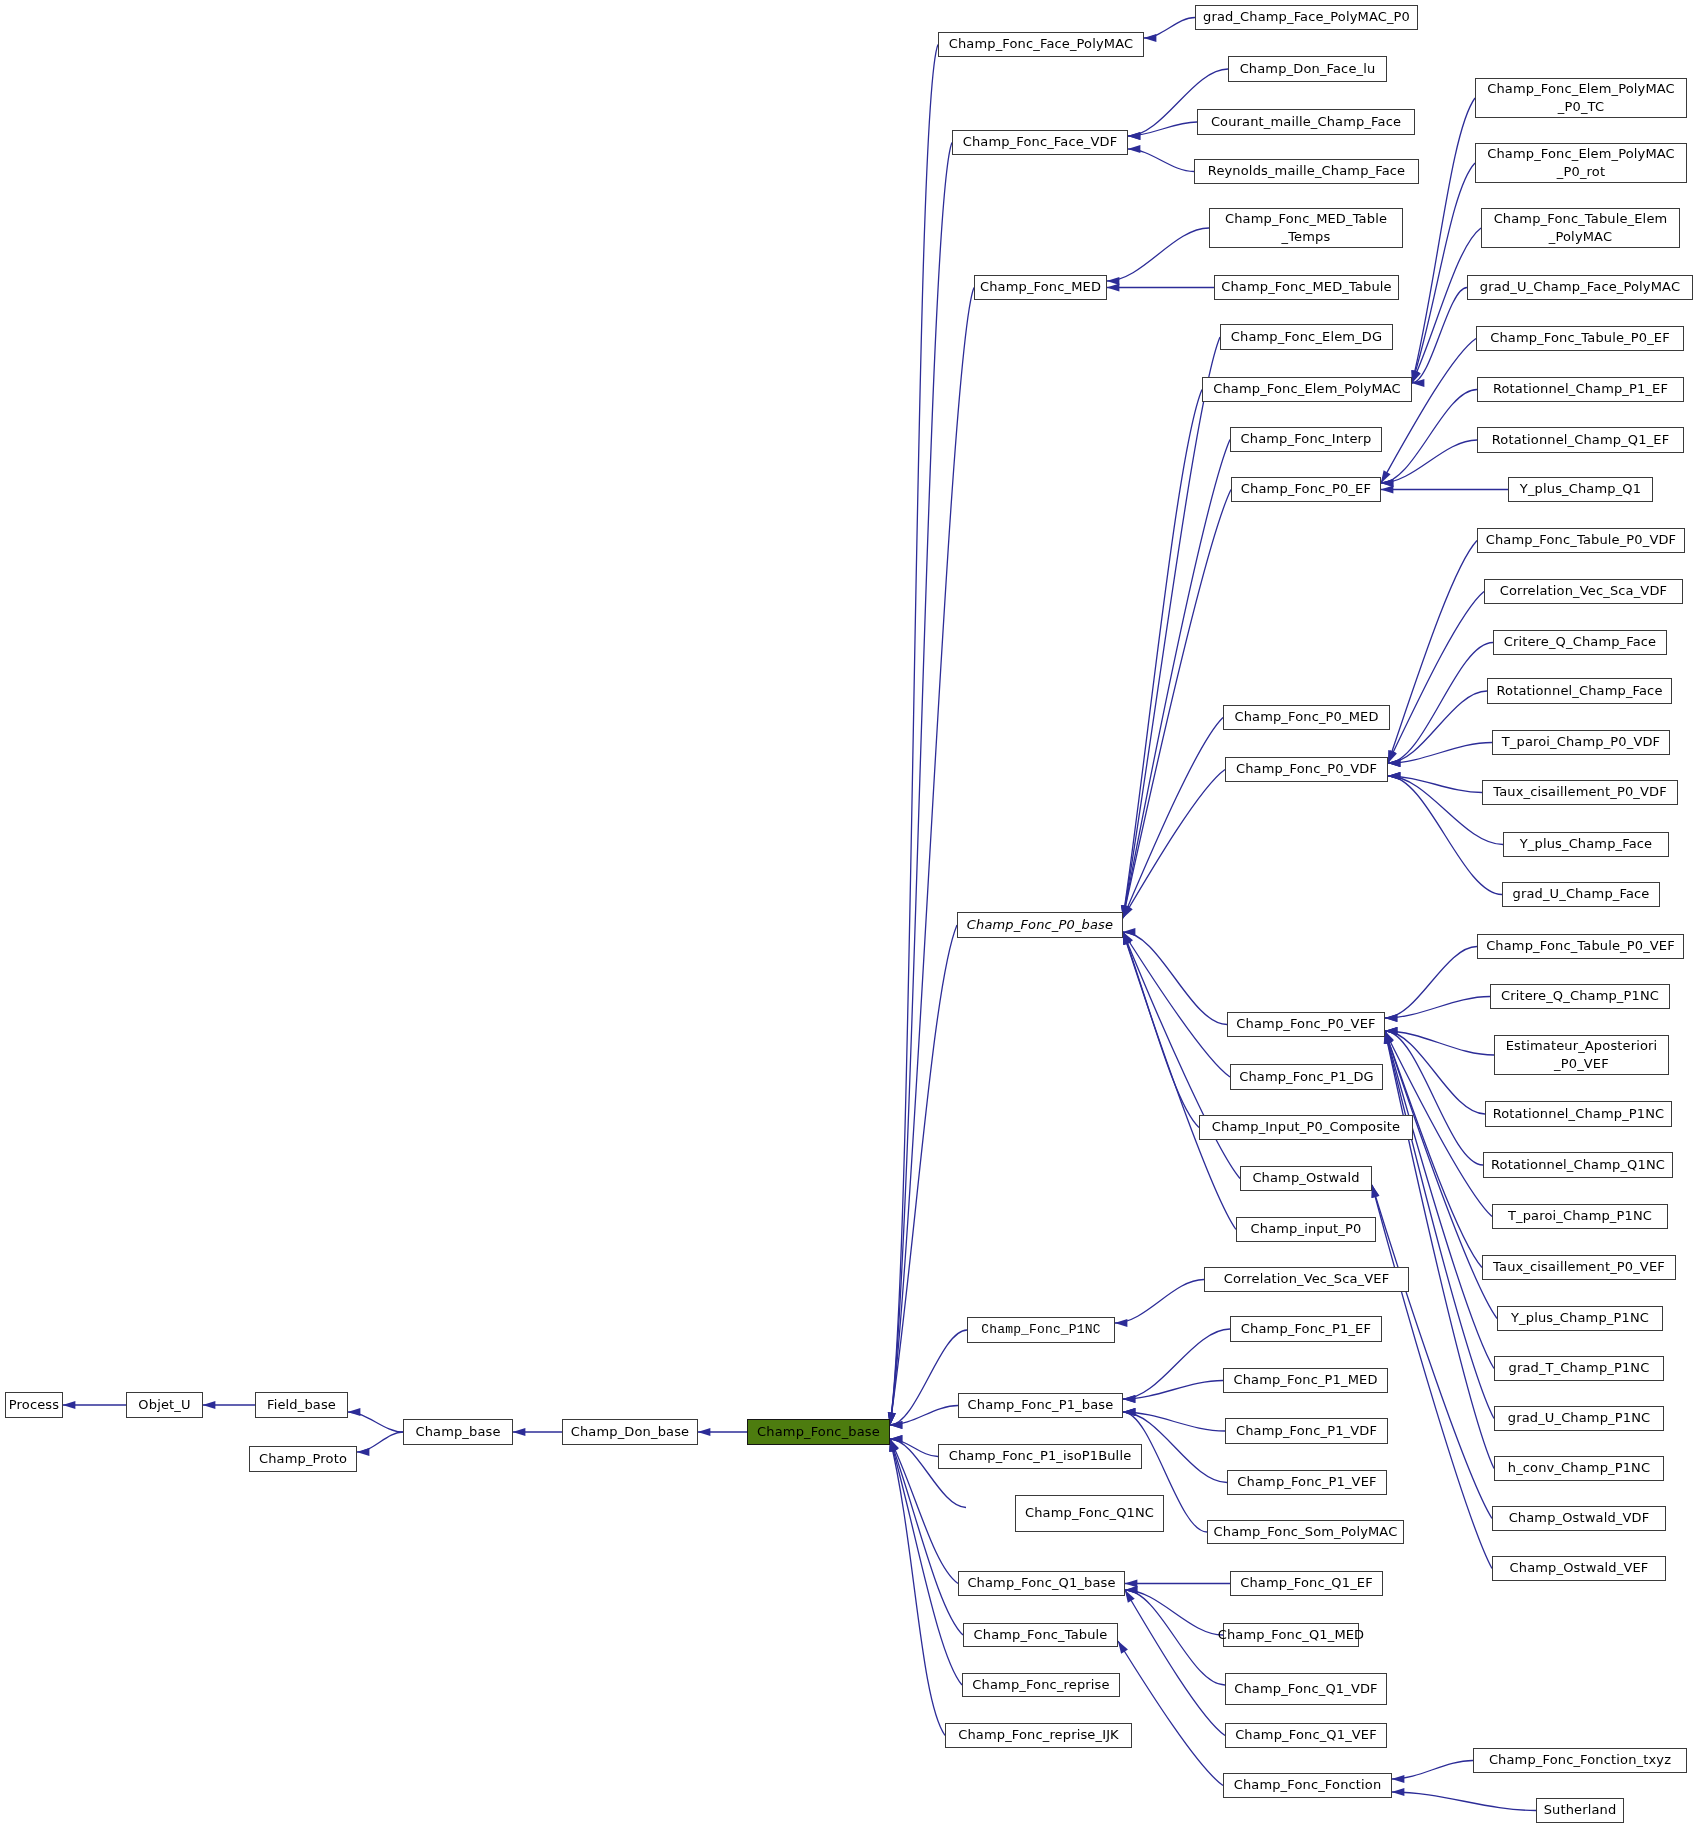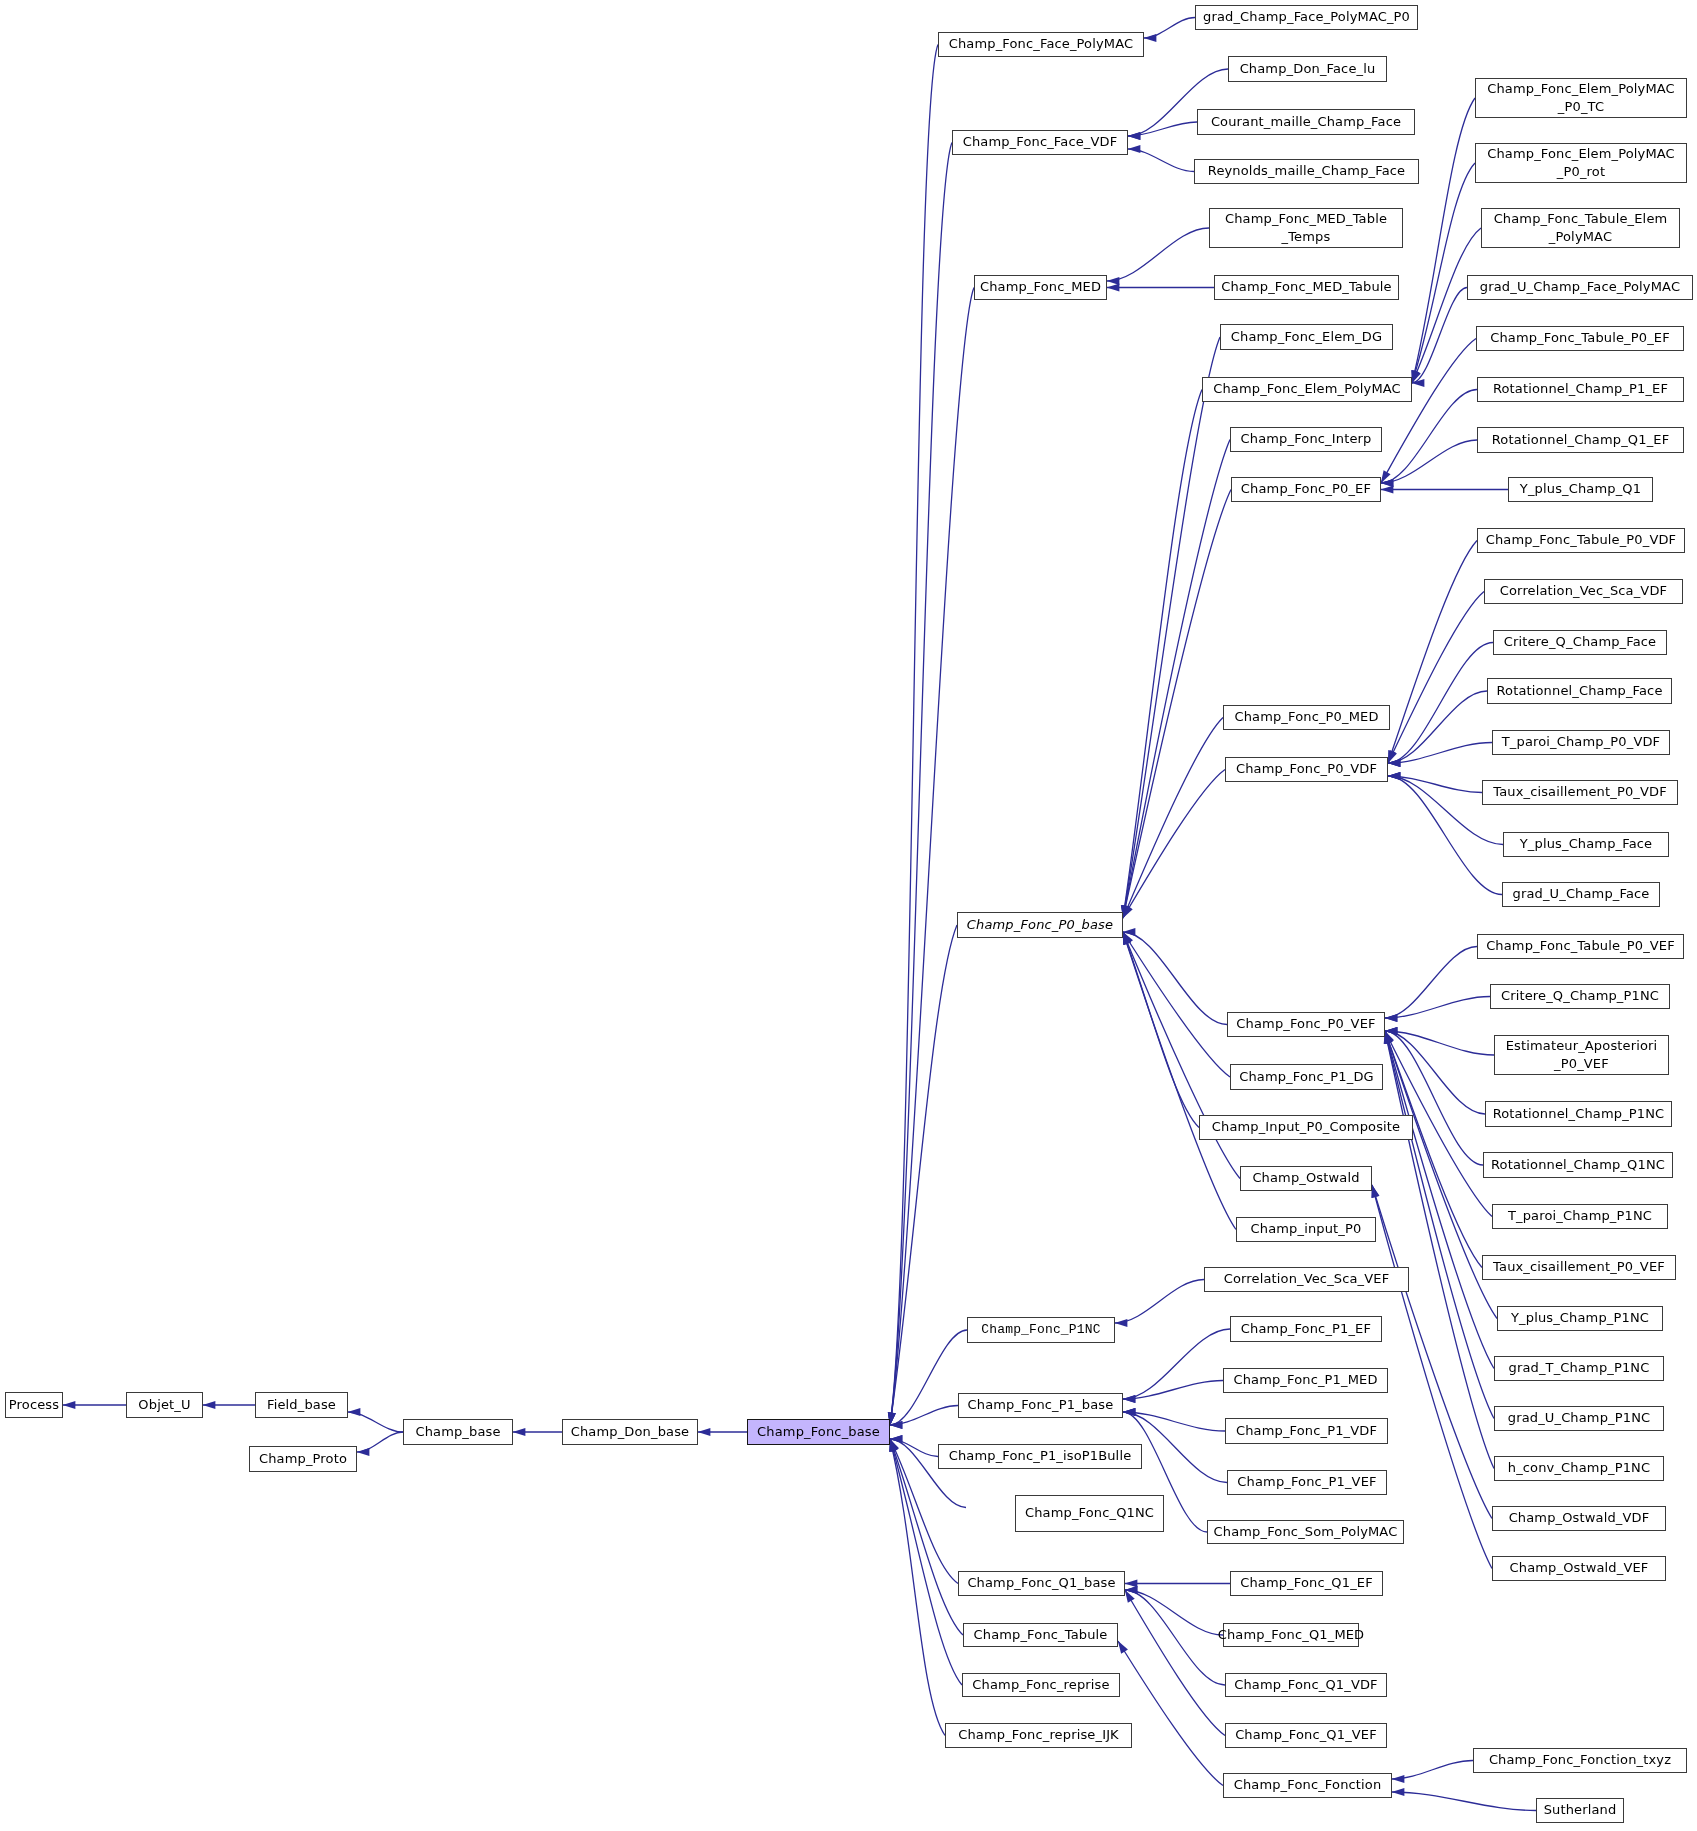--- a/index.html
+++ b/index.html
@@ -3,21 +3,21 @@
 <meta charset="utf-8">
 <style>
   html,body{margin:0;padding:0;background:#ffffff;}
   #canvas{position:relative;width:1697px;height:1831px;background:#ffffff;overflow:hidden;
           font-family:"DejaVu Sans", sans-serif;}
   #edge-layer{position:absolute;left:0;top:0;width:1697px;height:1831px;}
   .node{position:absolute;display:flex;align-items:center;justify-content:center;
         background:#ffffff;border:1.5px solid #3a3a3a;box-sizing:border-box;
         color:#000;font-size:13px;letter-spacing:.15px;line-height:1.4;
         text-align:center;white-space:pre-line;cursor:pointer;}
-  .node.hl{background:#c4b5fd;border-color:#161616;}
+  .node.hl{background:#4d7c0f;border-color:#161616;}
   .node span{display:block;pointer-events:none;}
 </style>
 </head>
 <body>
 
 <div id="canvas">
   <svg id="edge-layer" viewBox="0 0 1697 1831" xmlns="http://www.w3.org/2000/svg">
     <defs>
       <marker id="arw" viewBox="0 0 14 10" refX="13" refY="5" markerWidth="14" markerHeight="10" orient="auto" markerUnits="userSpaceOnUse">
         <path d="M0.6,1 L13.4,5 L0.6,9 z" fill="#2c2c97"></path>
@@ -142,21 +142,21 @@
       <div class="node" style="left: 1240px; top: 1166px; width: 132px; height: 25px;"><span>Champ_Ostwald</span></div>
       <div class="node" style="left: 1236px; top: 1217px; width: 140px; height: 25px;"><span>Champ_input_P0</span></div>
       <div class="node" style="left: 1204px; top: 1267px; width: 205px; height: 25px;"><span>Correlation_Vec_Sca_VEF</span></div>
       <div class="node" style="left: 1230px; top: 1316px; width: 152px; height: 26px;"><span>Champ_Fonc_P1_EF</span></div>
       <div class="node" style="left: 1223px; top: 1368px; width: 165px; height: 25px;"><span>Champ_Fonc_P1_MED</span></div>
       <div class="node" style="left: 1225px; top: 1418px; width: 163px; height: 26px;"><span>Champ_Fonc_P1_VDF</span></div>
       <div class="node" style="left: 1227px; top: 1470px; width: 160px; height: 25px;"><span>Champ_Fonc_P1_VEF</span></div>
       <div class="node" style="left: 1207px; top: 1520px; width: 197px; height: 24px;"><span>Champ_Fonc_Som_PolyMAC</span></div>
       <div class="node" style="left: 1230px; top: 1571px; width: 153px; height: 25px;"><span>Champ_Fonc_Q1_EF</span></div>
       <div class="node" style="left: 1223px; top: 1623px; width: 136px; height: 24px;"><span>Champ_Fonc_Q1_MED</span></div>
-      <div class="node" style="left: 1225px; top: 1673px; width: 162px; height: 24px;"><span>Champ_Fonc_Q1_VDF</span></div>
+      <div class="node" style="left: 1225px; top: 1673px; width: 162px; height: 32px;"><span>Champ_Fonc_Q1_VDF</span></div>
       <div class="node" style="left: 1225px; top: 1723px; width: 162px; height: 25px;"><span>Champ_Fonc_Q1_VEF</span></div>
       <div class="node" style="left: 1223px; top: 1773px; width: 169px; height: 25px;"><span>Champ_Fonc_Fonction</span></div>
       <div class="node" style="left: 1475px; top: 78px; width: 212px; height: 40px;"><span>Champ_Fonc_Elem_PolyMAC
 _P0_TC</span></div>
       <div class="node" style="left: 1475px; top: 143px; width: 212px; height: 40px;"><span>Champ_Fonc_Elem_PolyMAC
 _P0_rot</span></div>
       <div class="node" style="left: 1481px; top: 208px; width: 199px; height: 40px;"><span>Champ_Fonc_Tabule_Elem
 _PolyMAC</span></div>
       <div class="node" style="left: 1467px; top: 275px; width: 226px; height: 25px;"><span>grad_U_Champ_Face_PolyMAC</span></div>
       <div class="node" style="left: 1476px; top: 326px; width: 208px; height: 25px;"><span>Champ_Fonc_Tabule_P0_EF</span></div>

